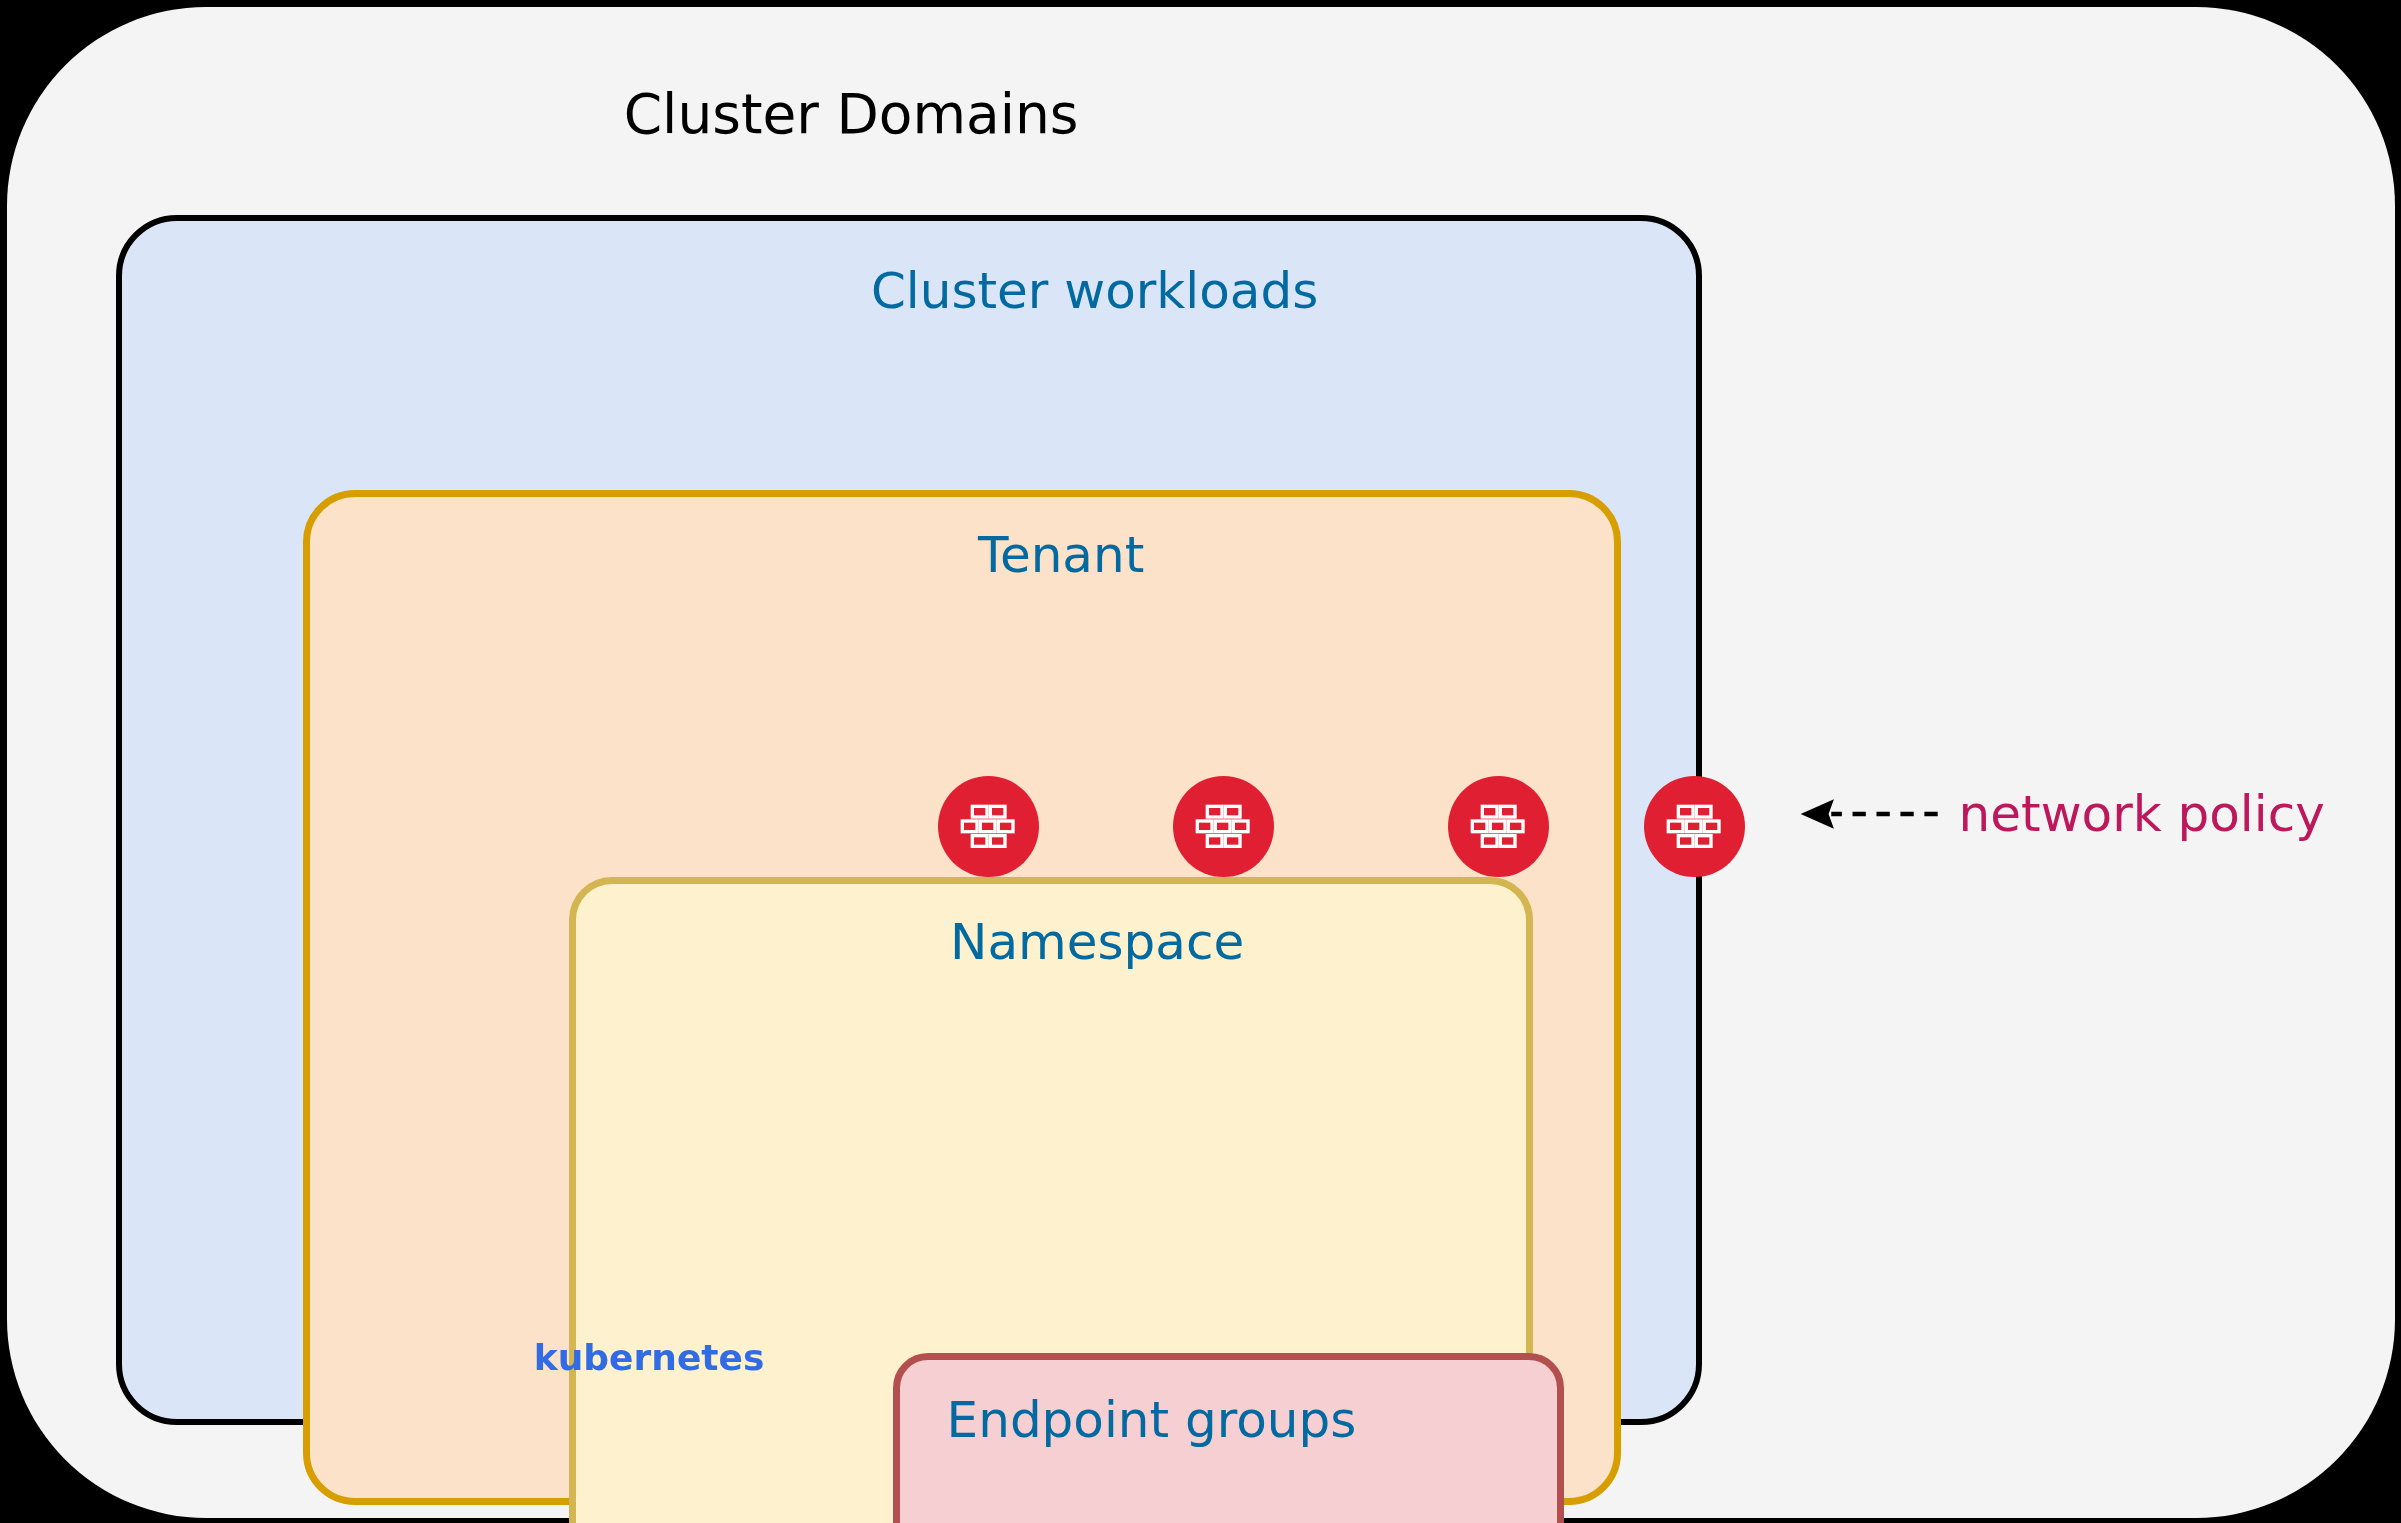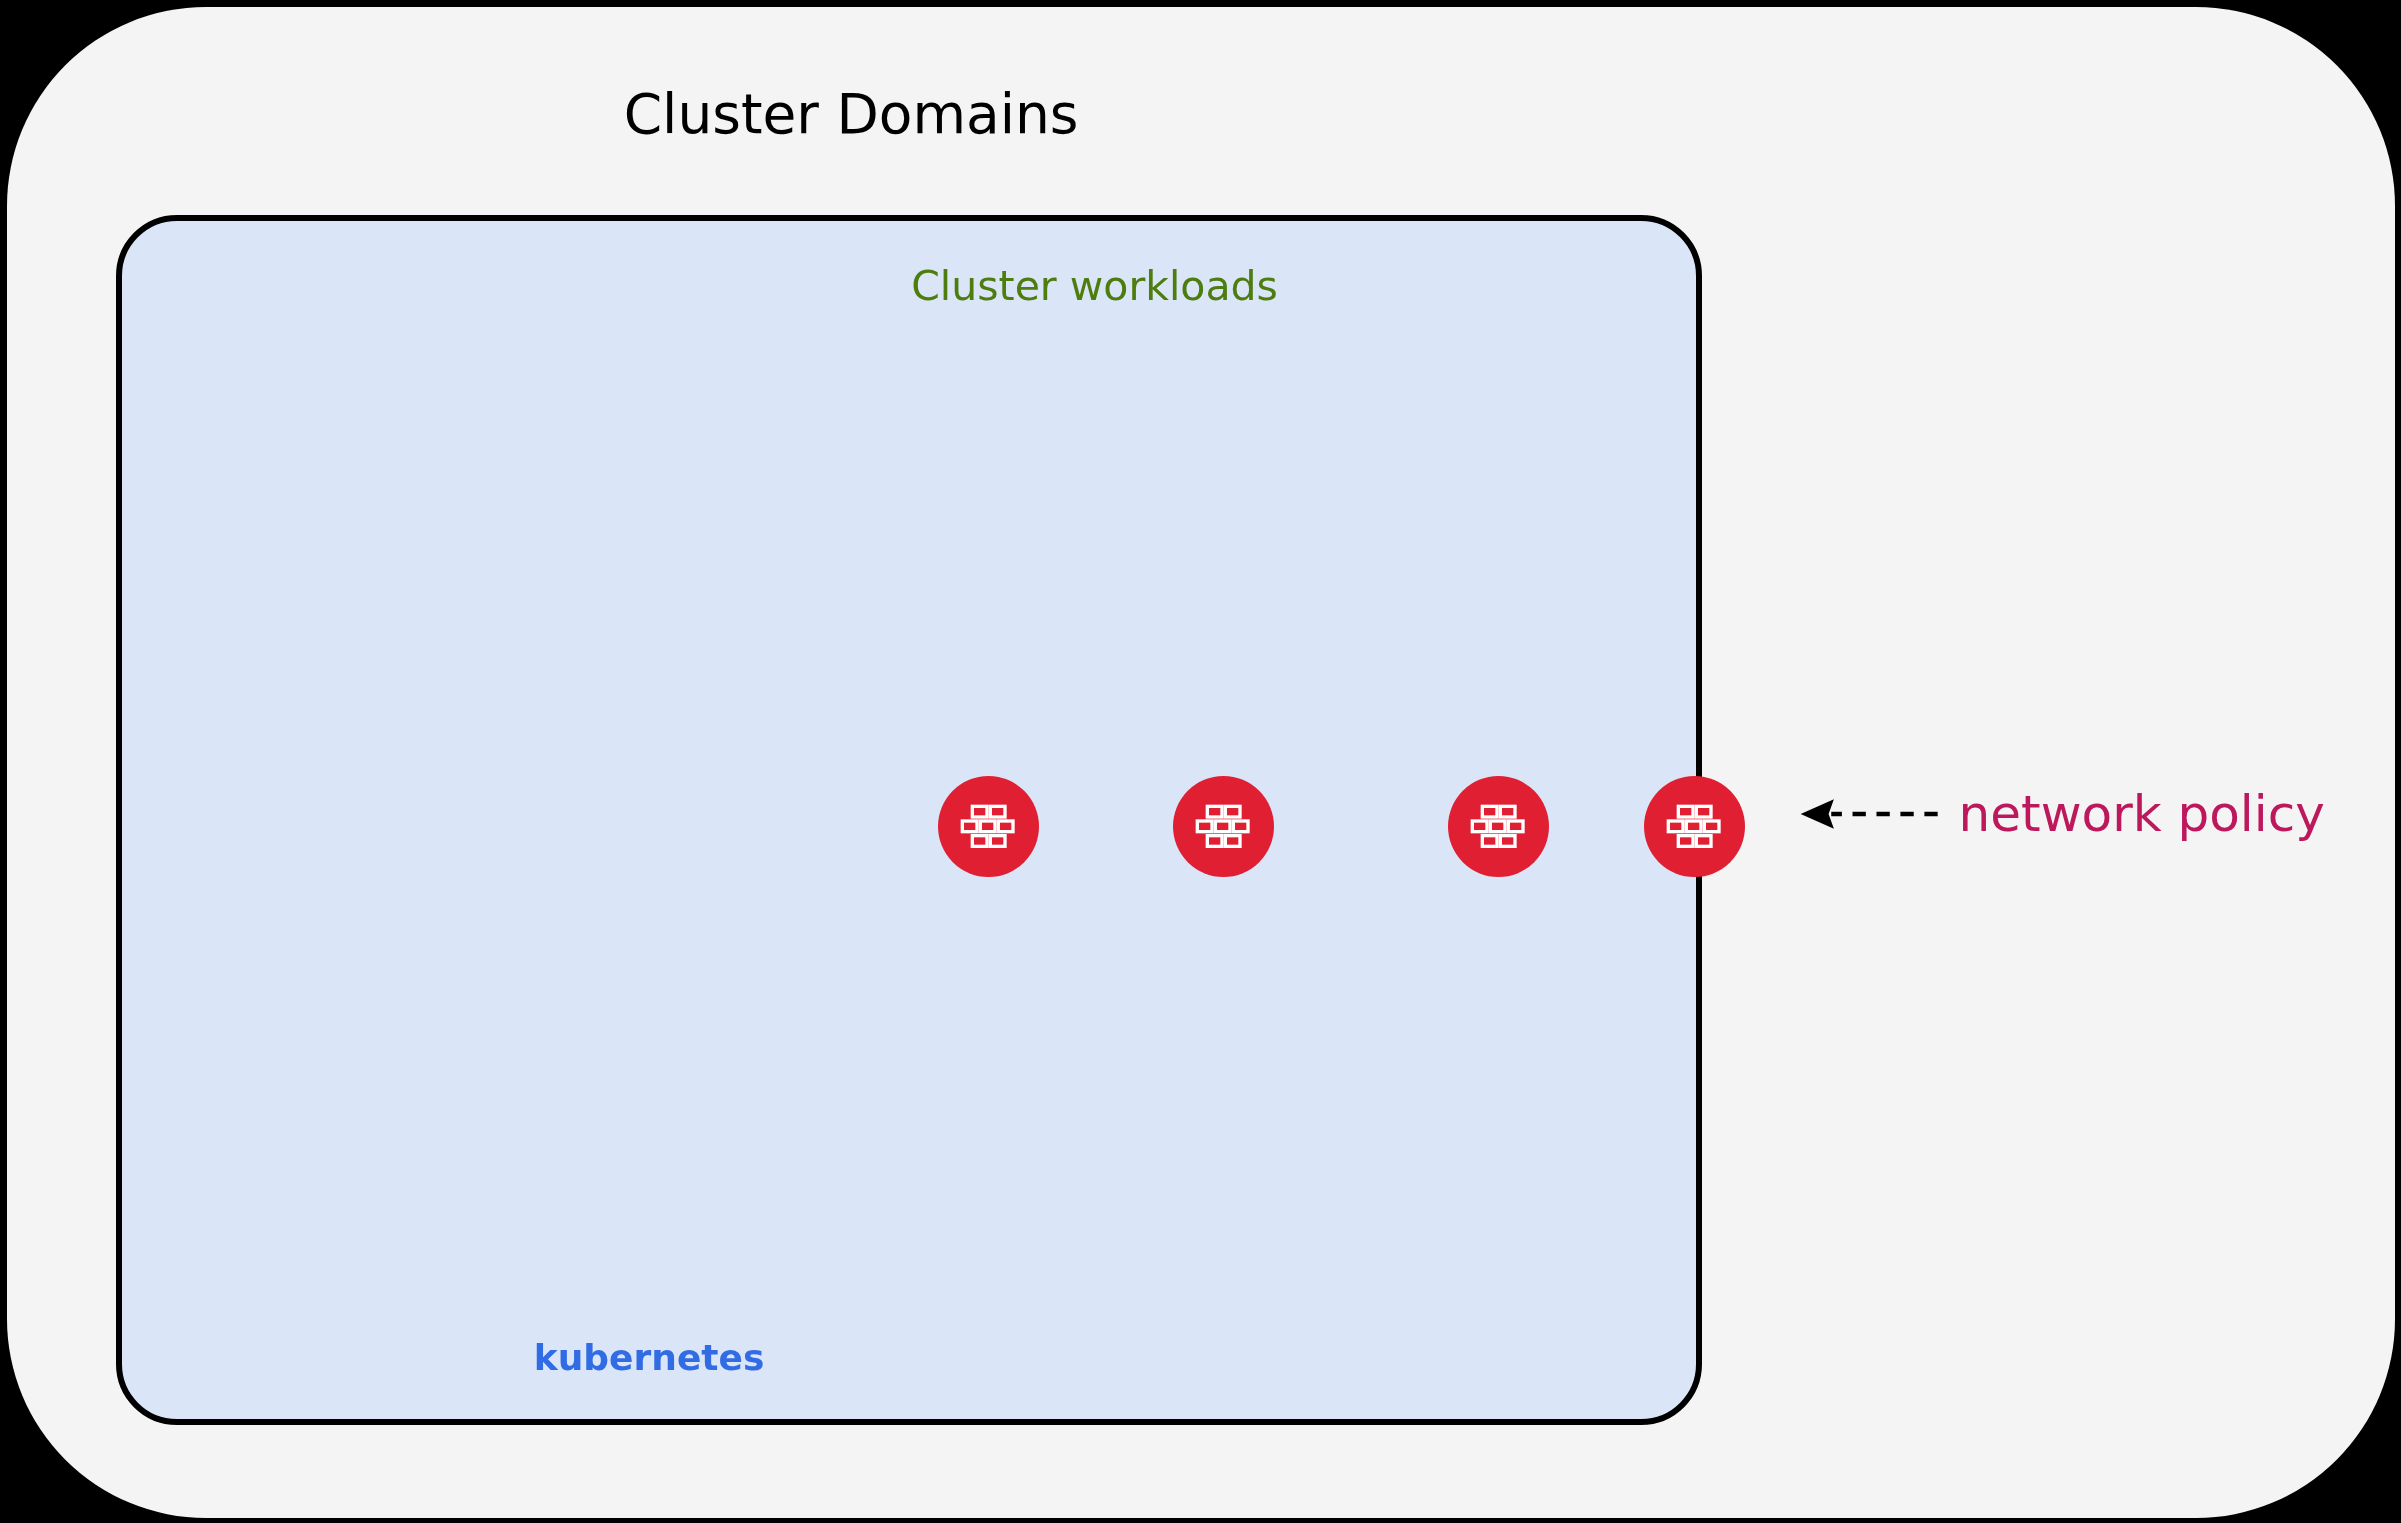--- a/index.html
+++ b/index.html
@@ -85,22 +85,22 @@
     width: 671px;
     height: 574px;
     background: #F5CFD1;
     border: 7.3px solid #B3504F;
     border-radius: 35px;
   }
 
   
   .box-label {
     position: absolute;
-    font-size: 41px;
-    color: #4d7c0f;
+    font-size: 50px;
+    color: #0369a1;
     line-height: 1;
     white-space: nowrap;
   }
   #cluster-label {
     left: 0; right: 0;
     top: 45px;
     text-align: center;
     padding-left: 372px;
   }
   #tenant-label {
@@ -173,20 +173,32 @@
 
 <div id="canvas">
 
   <div id="outer-panel">
 
     <div id="title">Cluster Domains</div>
 
     <div class="domain-box" id="cluster-box">
       <div class="box-label" id="cluster-label">Cluster workloads</div>
 
+      <div class="domain-box" id="tenant-box">
+        <div class="box-label" id="tenant-label">Tenant</div>
+
+        <div class="domain-box" id="namespace-box">
+          <div class="box-label" id="namespace-label">Namespace</div>
+
+          <div class="domain-box" id="endpoint-box">
+            <div class="box-label" id="endpoint-label">Endpoint groups</div>
+          </div>
+
+        </div>
+      </div>
 
       <div id="kubernetes-label">kubernetes</div>
     </div>
 
     <div id="policy-markers">
         <div class="policy-icon" style="left: 982px; top: 820px; background: rgb(224, 31, 50);">
 <svg width="56" height="44" viewBox="0 0 84 66">
   <g fill="none" stroke="#ffffff" stroke-width="5">
     <rect x="18.5" y="3.5" width="22" height="16"></rect>
     <rect x="45.5" y="3.5" width="22" height="16"></rect>

